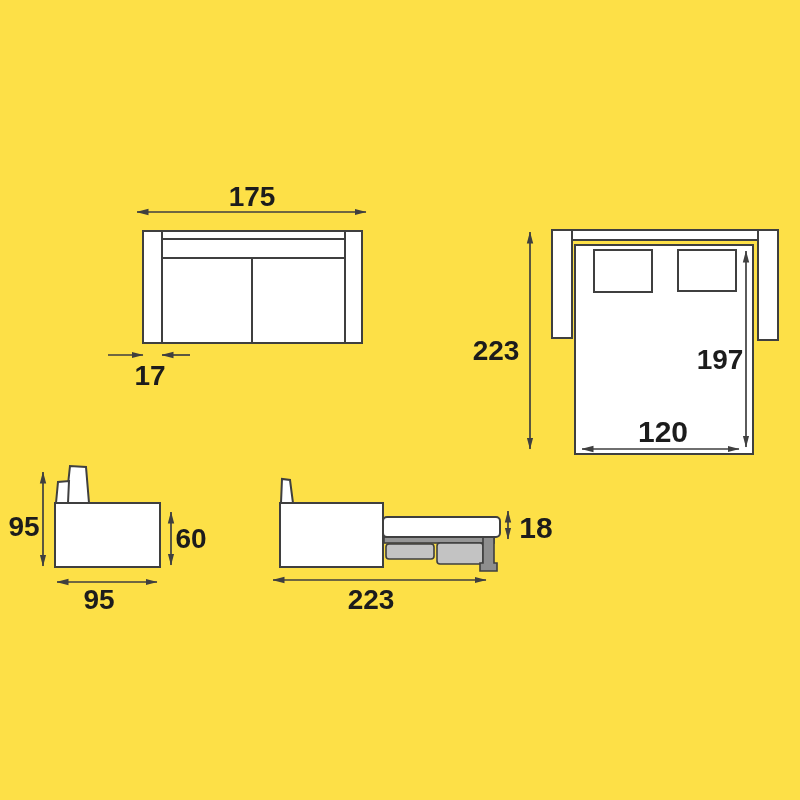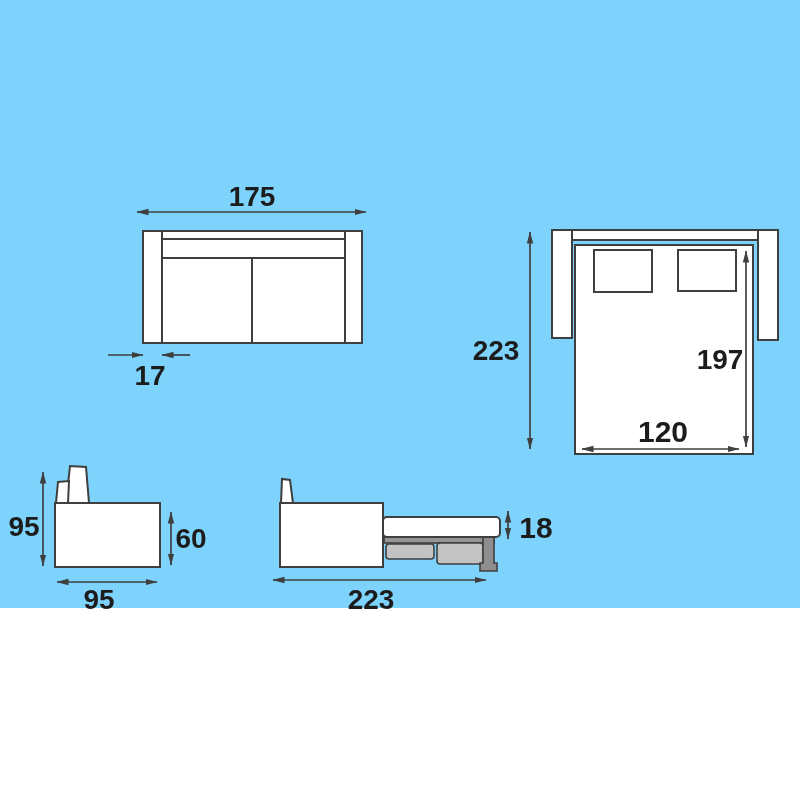--- a/index.html
+++ b/index.html
@@ -5,22 +5,22 @@
   html, body {
     margin: 0;
     padding: 0;
     width: 800px;
     height: 800px;
     background: #ffffff;
     overflow: hidden;
   }
   .canvas {
     width: 800px;
-    height: 608px;
-    background: #7dd3fc;
+    height: 800px;
+    background: #fde047;
   }
   .shape { fill: #ffffff; stroke: #3f3f3f; stroke-width: 2; }
   .ln    { fill: none;    stroke: #3f3f3f; stroke-width: 2; }
   .dim   { fill: none;    stroke: #3f3f3f; stroke-width: 1.7; }
   .gray  { stroke: #3f3f3f; stroke-width: 1.6; }
   .lbl {
     font-family: "Liberation Sans", sans-serif;
     font-weight: 700;
     font-size: 28px;
     fill: #1c1c1c;

